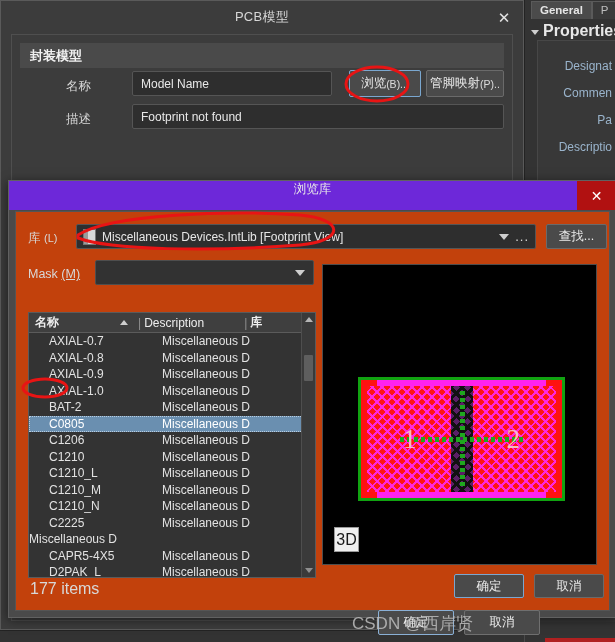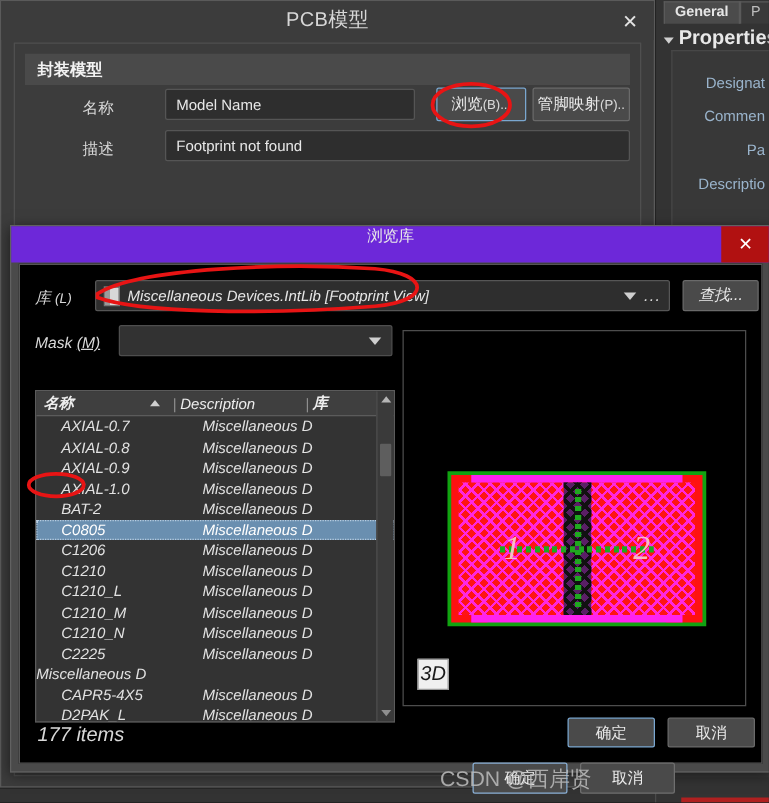--- a/index.html
+++ b/index.html
@@ -69,21 +69,21 @@
     background: #3c3c3c;
     border: 1px solid #5a5a5a;
     box-shadow: 0 0 0 1px #232323;
   }
   .pcb-titlebar {
     position: absolute; left: 0; top: 0; right: 0; height: 31px;
     background: #3c3c3c;
     display: flex; align-items: center; justify-content: center;
   }
   .pcb-title {
-    color: #d7d7d7; font-size: 16px; letter-spacing: .3px;
+    color: #d7d7d7; font-size: 13px; letter-spacing: .3px;
   }
   .pcb-close {
     position: absolute; right: 8px; top: 6px;
     width: 22px; height: 20px;
     color: #e4e4e4; font-size: 15px; font-weight: bold;
     display: flex; align-items: center; justify-content: center;
     cursor: pointer; line-height: 1;
   }
   .pcb-body {
     position: absolute; left: 10px; top: 33px; right: 10px; bottom: 8px;
@@ -142,21 +142,21 @@
   }
   .bl-title { color: #e9e9e9; font-size: 12.5px; }
   .bl-close {
     position: absolute; right: 0px; top: 0px; width: 39px; height: 29px;
     background: #b11111; color: #fff;
     display: flex; align-items: center; justify-content: center;
     font-size: 14px; font-weight: bold; cursor: pointer;
   }
   .bl-body {
     position: absolute; left: 6px; top: 30px; right: 6px; bottom: 6px;
-    background: #000000; border: 1px solid #555; font-style: italic;
+    background: #c2410c; border: 1px solid #555;
   }
   .bl-footer {
     position: absolute; left: 0; right: 0; bottom: 0; height: 55px;
   }
 
   .lib-combo {
     position: absolute;
     background: #2e2e2e; border: 1px solid #565656; border-radius: 2px;
     display: flex; align-items: center; box-sizing: border-box;
     padding: 0 6px; gap: 6px;

